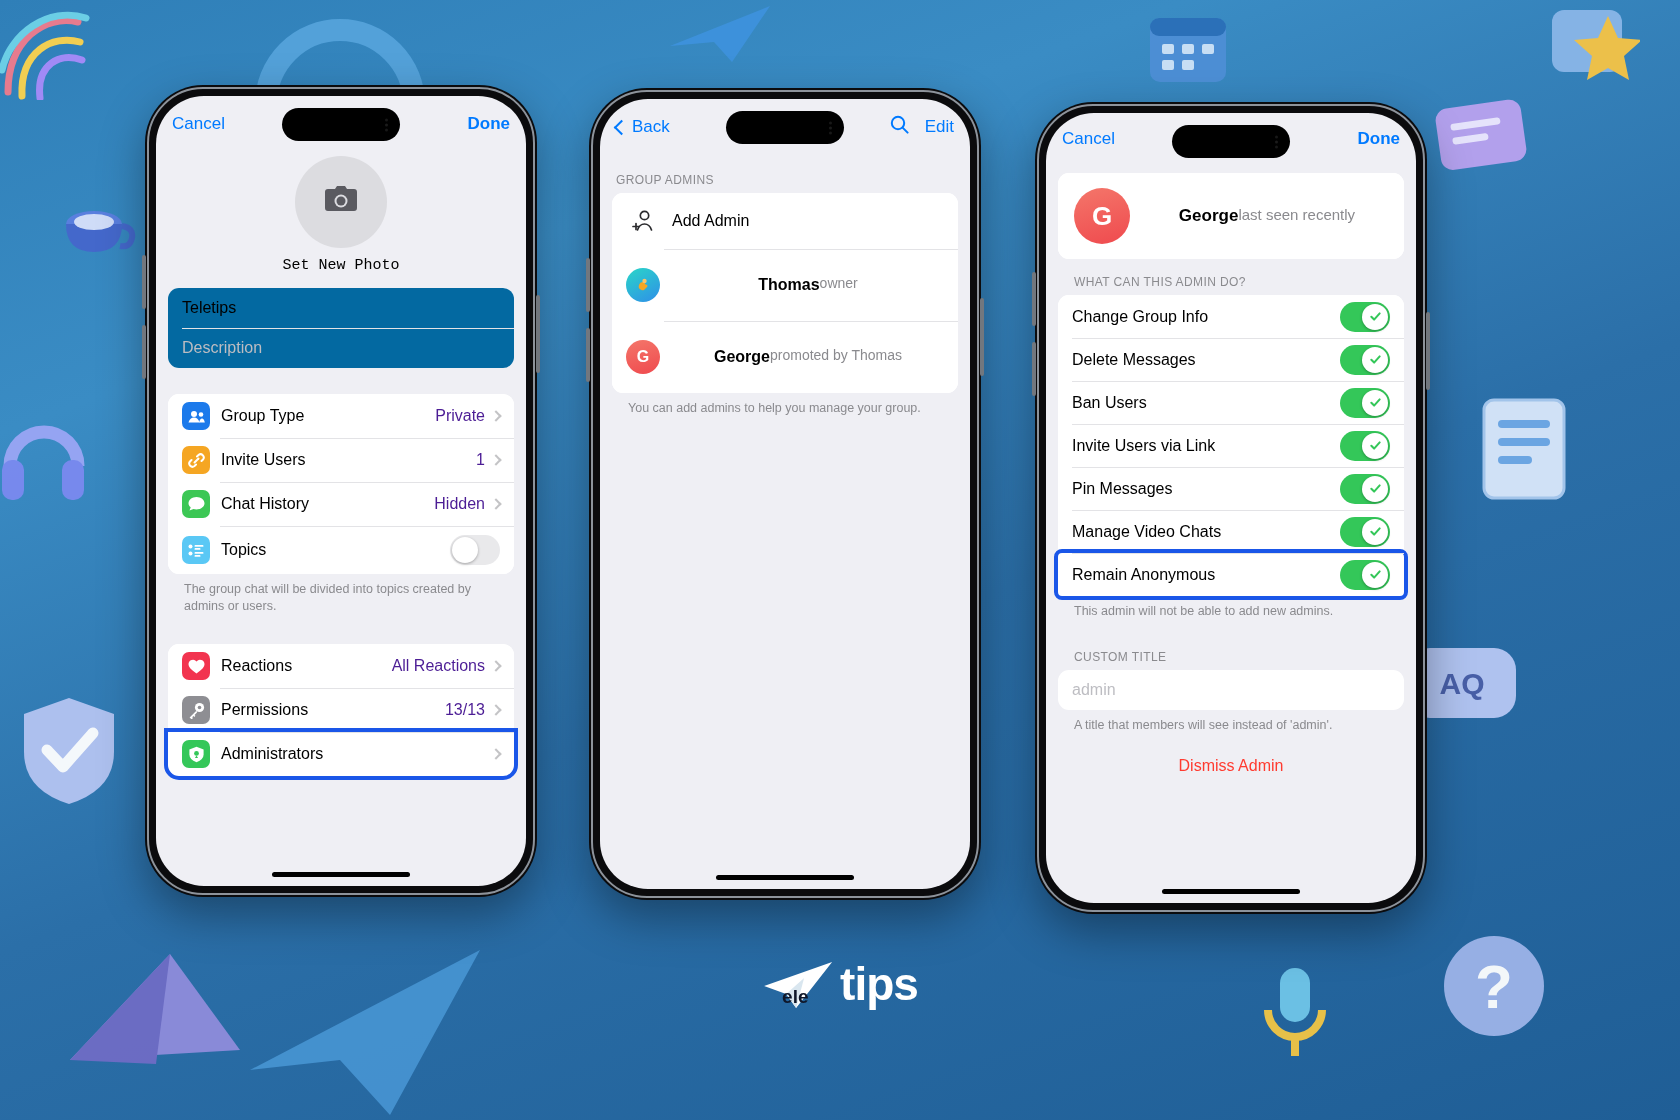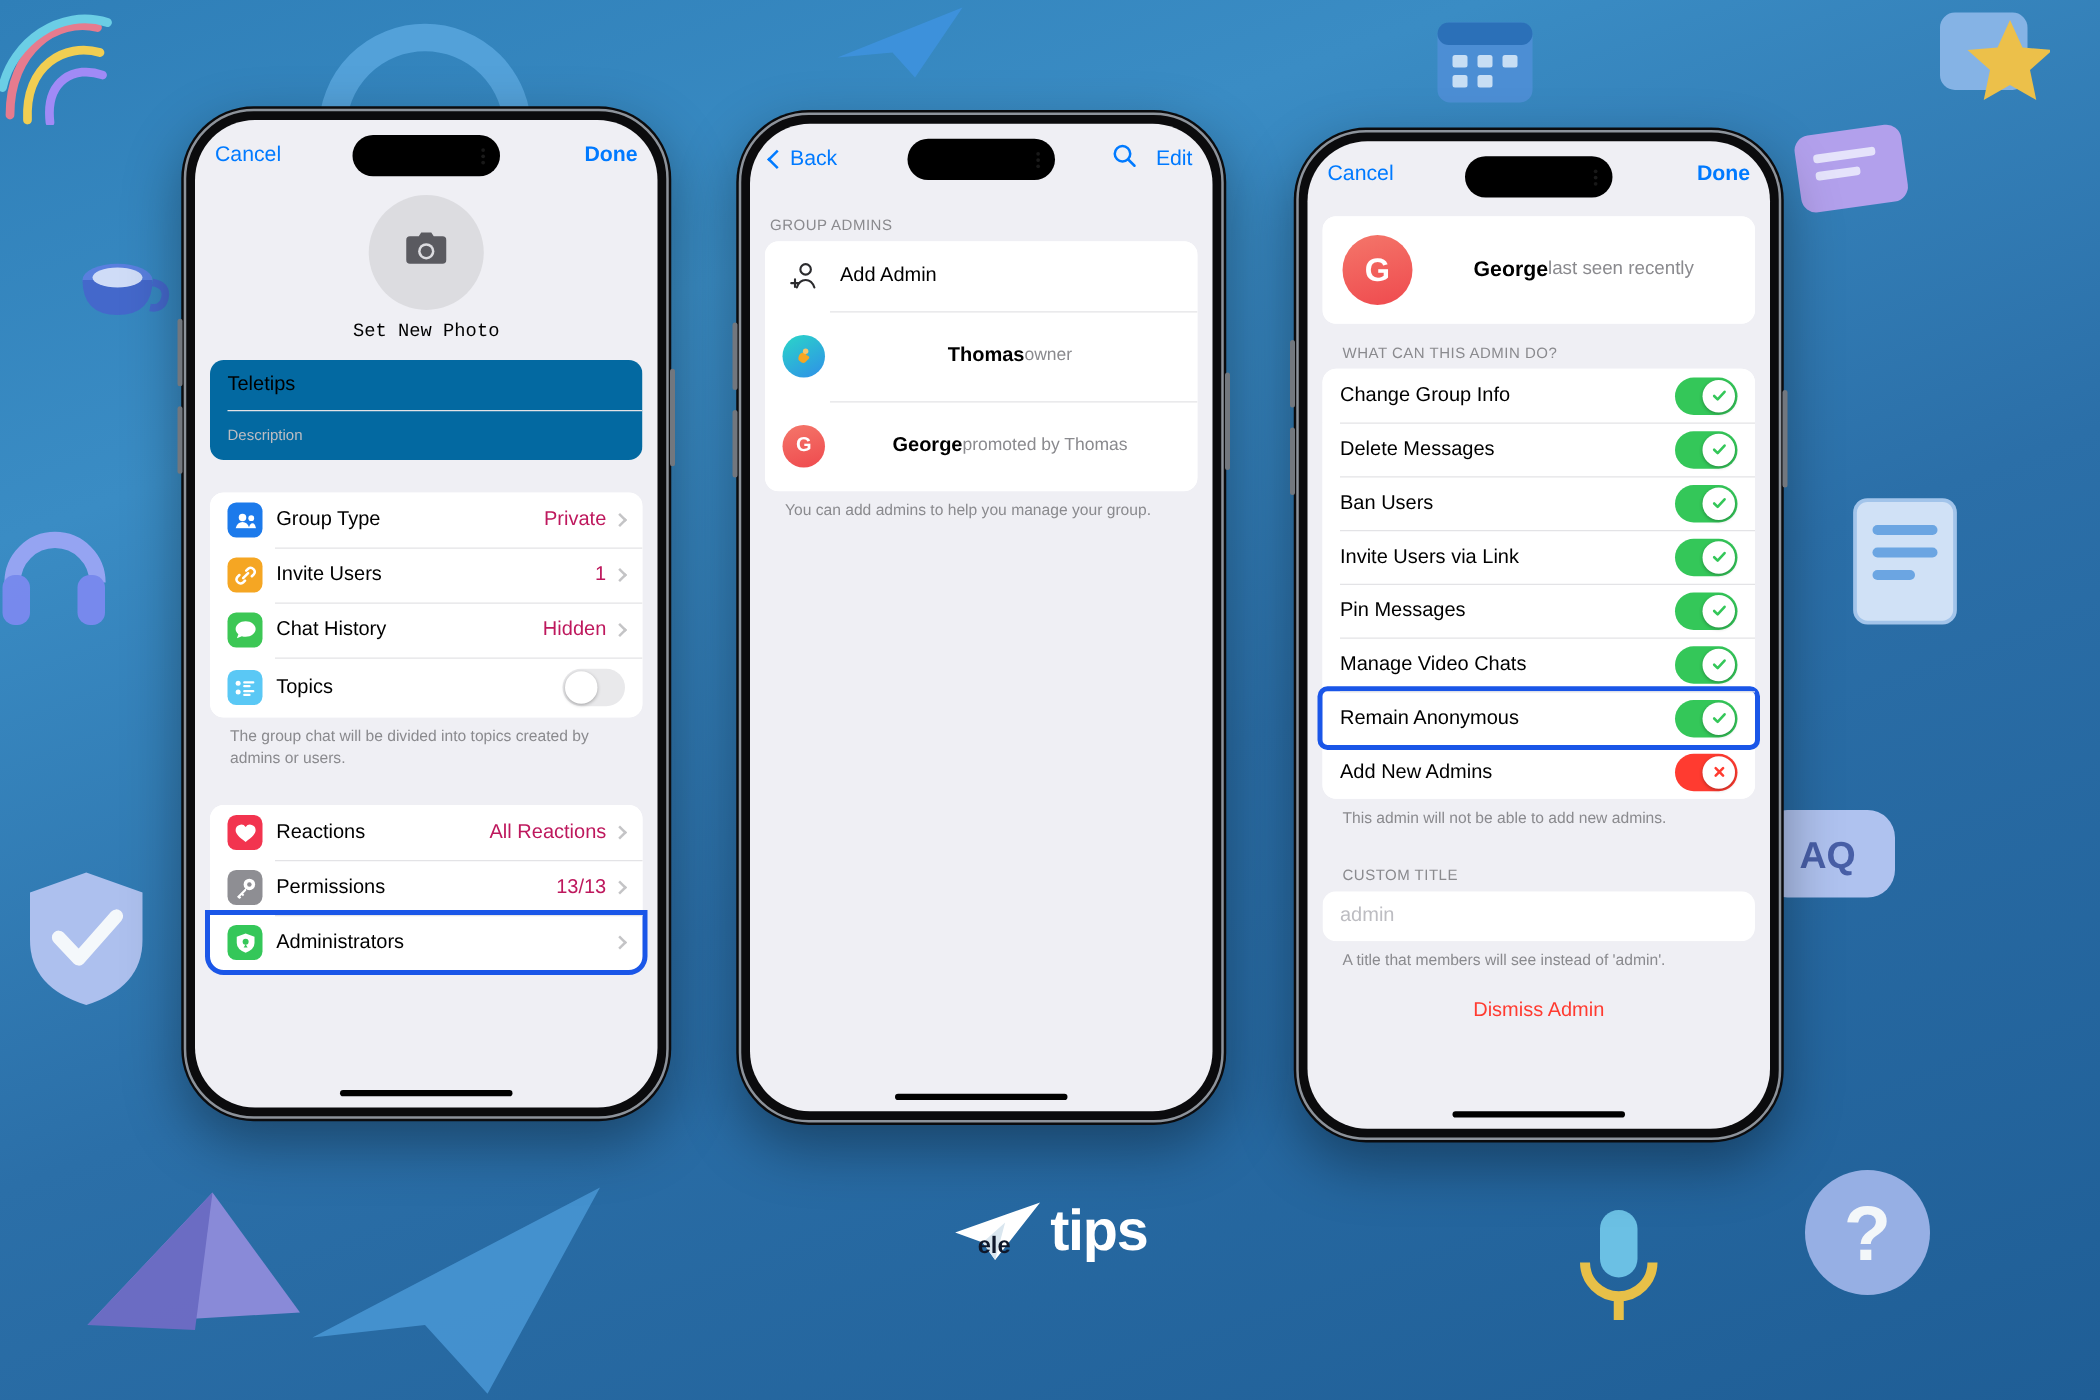--- a/index.html
+++ b/index.html
@@ -78,21 +78,21 @@
   .row {
     display: flex; align-items: center; min-height: 44px; padding: 0 14px;
     position: relative; background: #fff;
   }
   .row + .row::before {
     content: ""; position: absolute; left: 14px; right: 0; top: 0;
     height: 1px; background: #e3e3e6;
   }
   .row.with-icon + .row.with-icon::before { left: 52px; }
   .row .label { font-size: 16px; color: #000; flex: 1; }
-  .row .value { font-size: 16px; color: #be185d; margin-right: 7px; }
+  .row .value { font-size: 16px; color: #4c1d95; margin-right: 7px; }
   .chev {
     width: 8px; height: 8px; border-right: 2px solid #c4c4c6; border-top: 2px solid #c4c4c6;
     transform: rotate(45deg); flex: none;
   }
   .sec-header {
     font-size: 12px; color: #8a8a8e; letter-spacing: .4px;
     padding: 18px 16px 6px 16px; text-transform: uppercase;
   }
   .sec-footer {
     font-size: 12.5px; color: #8a8a8e; padding: 7px 16px 0 16px; line-height: 1.32;
@@ -128,21 +128,21 @@
     width: 92px; height: 92px; border-radius: 50%; background: #dcdce0;
     margin: 0 auto 9px; display: flex; align-items: center; justify-content: center;
   }
   .photo-label { font-size: 15px; color: #000; }
 
   .field-row { height: 40px; display: flex; align-items: center; padding: 0 14px; position: relative; background:#0369a1;}
   .field-row + .field-row::before {
     content: ""; position: absolute; left: 14px; right: 0; top: 0; height: 1px; background: #e3e3e6;
   }
   .field-row .txt { font-size: 16px; color: #000; }
-  .field-row .ph { font-size: 12px; color: #bdbdc2; }
+  .field-row .ph { font-size: 16px; color: #bdbdc2; }
 
   
   .hl {
     outline: 4px solid #1a56e8; outline-offset: 0px; border-radius: 4px;
     position: relative; z-index: 5;
   }
 
   
   .avatar {
     width: 34px; height: 34px; border-radius: 50%; flex: none; margin-right: 12px;
@@ -605,30 +605,20 @@
         <div class="row hl" style="min-height:43px">
           <span class="label">Remain Anonymous</span>
           <span class="toggle on">
               <span class="knob">
             <svg class="tick" viewBox="0 0 14 14" fill="none" stroke="#34c759" stroke-width="2.2" stroke-linecap="round" stroke-linejoin="round">
                   <path d="M2.5 7.3 l3 3 l6-6.6"></path>
                 </svg>
           </span>
             </span>
         </div>
-        <div class="row" style="border-radius:0 0 11px 11px;min-height:43px">
-          <span class="label">Add New Admins</span>
-          <span class="toggle off-red">
-              <span class="knob">
-            <svg class="tick" viewBox="0 0 14 14" fill="none" stroke="#ff3b30" stroke-width="2.2" stroke-linecap="round">
-                  <path d="M3.8 3.8 l6.4 6.4 M10.2 3.8 l-6.4 6.4"></path>
-                </svg>
-          </span>
-            </span>
-        </div>
       </div>
 
       <div class="sec-footer">This admin will not be able to add new admins.</div>
 
       <div class="sec-header" style="padding-top:30px">CUSTOM TITLE</div>
 
       <div class="card">
         <div class="input-row">
           <span class="ph">admin</span>
         </div>

